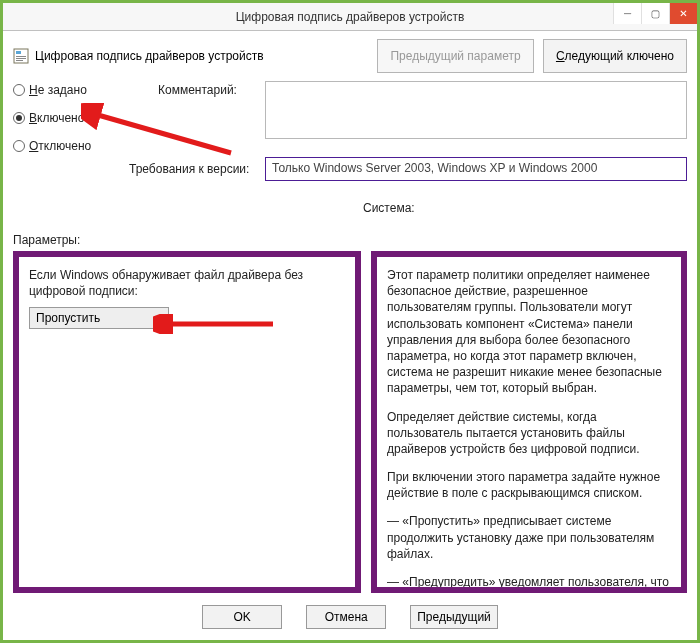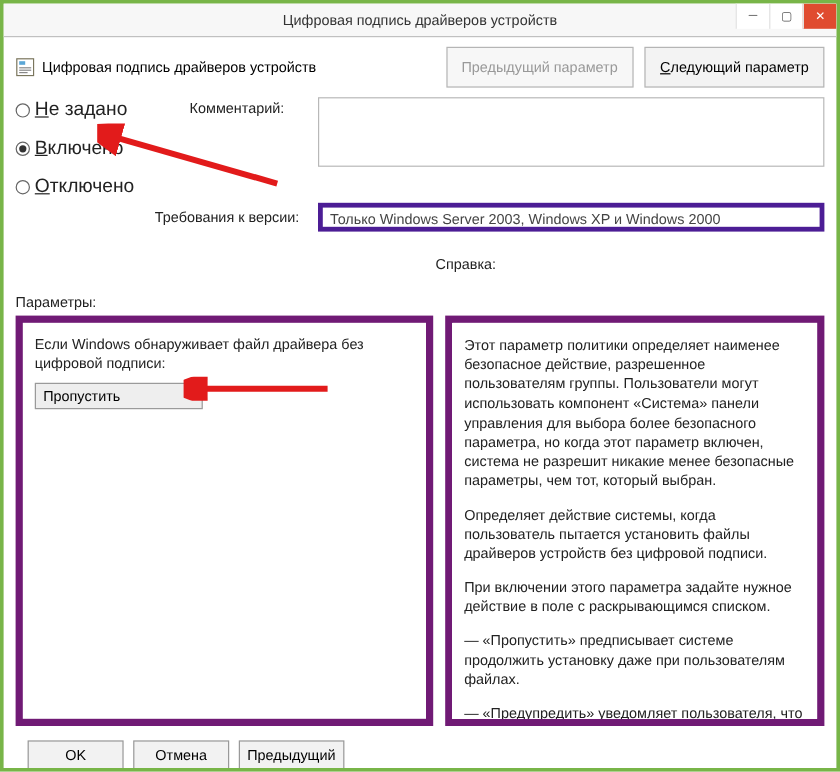--- a/index.html
+++ b/index.html
@@ -72,21 +72,21 @@
   }
   .nav-btn.disabled { color: #999; background:#f7f7f7; }
   .nav-btn .u { text-decoration: underline; }
   .top-grid {
     display: grid;
     grid-template-columns: 110px 130px 1fr;
     gap: 4px 6px;
     align-items: start;
   }
   .radio-col { display: flex; flex-direction: column; gap: 14px; padding-top: 2px;}
-  .radio-item { display: flex; align-items: center; gap: 4px; font-size: 16px; color:#222;}
+  .radio-item { display: flex; align-items: center; gap: 4px; font-size: 12px; color:#222;}
   .radio-item .u { text-decoration: underline; }
   .radio {
     width:12px; height:12px; border-radius:50%;
     border:1px solid #666; display:inline-flex;
     align-items:center; justify-content:center;
     background:#fff;
   }
   .radio.checked::after{
     content:""; width:6px; height:6px; border-radius:50%; background:#333;
   }
@@ -94,21 +94,21 @@
   .comment-box {
     width: 100%; height: 58px;
     border: 1px solid #b8b8b8;
     background: #fff;
     resize: none;
     font: inherit;
     padding: 2px 4px;
   }
   .req-box {
     width: 100%; height: 24px;
-    border: 4px solid #4c1d95;
+    border: 1px solid #4c1d95;
     background: #fff;
     padding: 3px 6px;
     font-size: 12px;
     color: #444;
     white-space: nowrap;
     overflow: hidden;
   }
   .mid-labels {
     display: flex;
     margin-top: 20px;
@@ -137,22 +137,22 @@
     background:#eee;
     display:flex; align-items:center;
     justify-content:space-between;
     padding:0 4px 0 6px;
     font-size:12px;
     cursor:pointer;
   }
   .dropdown .arrow { font-size:9px; color:#333; }
   .footer {
     display:flex;
-    justify-content:flex-start;
-    gap:8px;
+    justify-content:center;
+    gap:24px;
     padding: 8px 10px 0 10px;
     border-top: none;
     margin-top:4px;
   }
   .btn {
     min-width: 80px;
     height: 24px;
     border: 1px solid #999;
     background: #f2f2f2;
     font-size:12px;
@@ -188,21 +188,21 @@
           <rect x="3" y="10" width="10" height="1" fill="#888"></rect>
           <rect x="3" y="12" width="7" height="1" fill="#888"></rect>
         </svg>
       </span>
       <span>Цифровая подпись драйверов устройств</span>
     </div>
     <div>
       <span class="nav-btn disabled">Предыдущий параметр</span>
       <span class="nav-btn">
           <span class="u">С</span>
-          <span>ледующий параметр</span>
+          <span>ледующий ключено</span>
         </span>
     </div>
   </div>
 
   <div class="top-grid">
     <div class="radio-col">
       <label class="radio-item">
         <span class="radio"></span>
         <span><span class="u">Н</span><span>е задано</span></span>
       </label>
@@ -219,21 +219,21 @@
     <div class="lbl" style="padding-top:2px;margin-left:29px;">Комментарий:</div>
     <textarea class="comment-box" style=""></textarea>
 
     <div></div>
     <div class="lbl" style="align-self:center;">Требования к версии:</div>
     <div class="req-box">Только Windows Server 2003, Windows XP и Windows 2000</div>
   </div>
 
   <div class="mid-labels">
     <div class="left lbl">Параметры:</div>
-    <div class="lbl">Справка:</div>
+    <div class="lbl">Система:</div>
   </div>
 
   <div class="panel-row">
     <div class="panel left" style="position:relative;">
       <div class="param-label">Если Windows обнаруживает файл драйвера без цифровой подписи:</div>
       <div class="dropdown">
         <span>Пропустить</span>
         <span class="arrow">▾</span>
       </div>
     </div>

